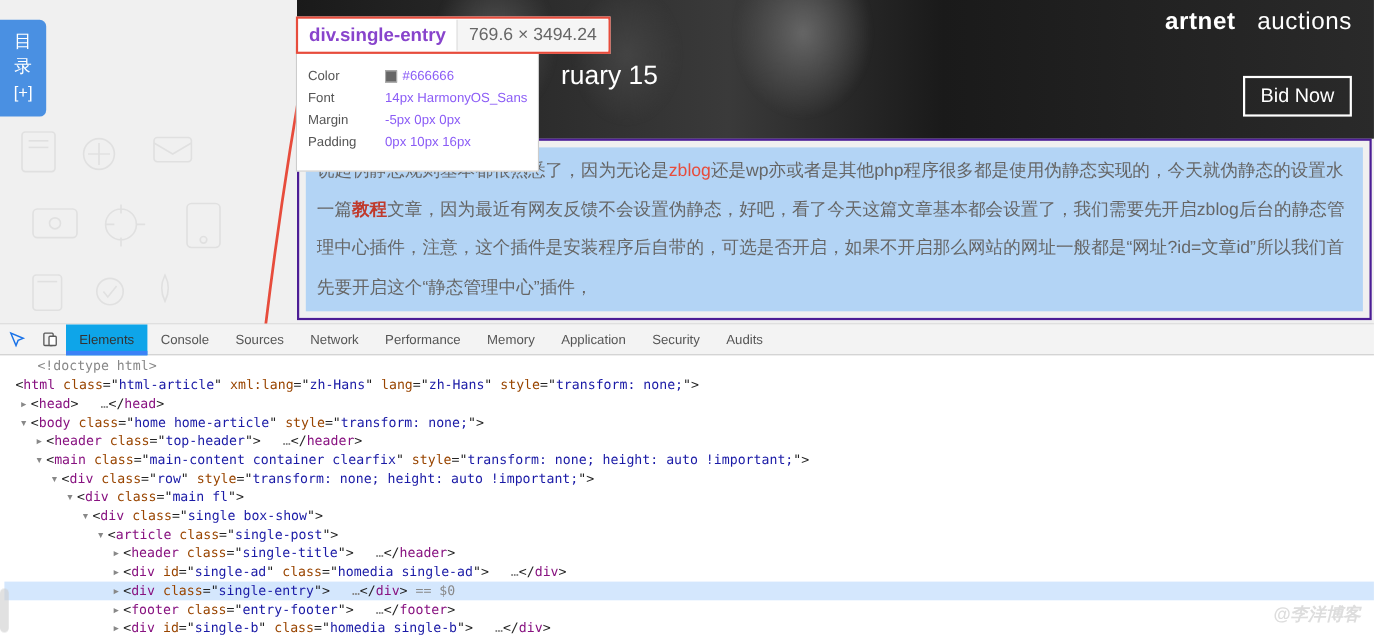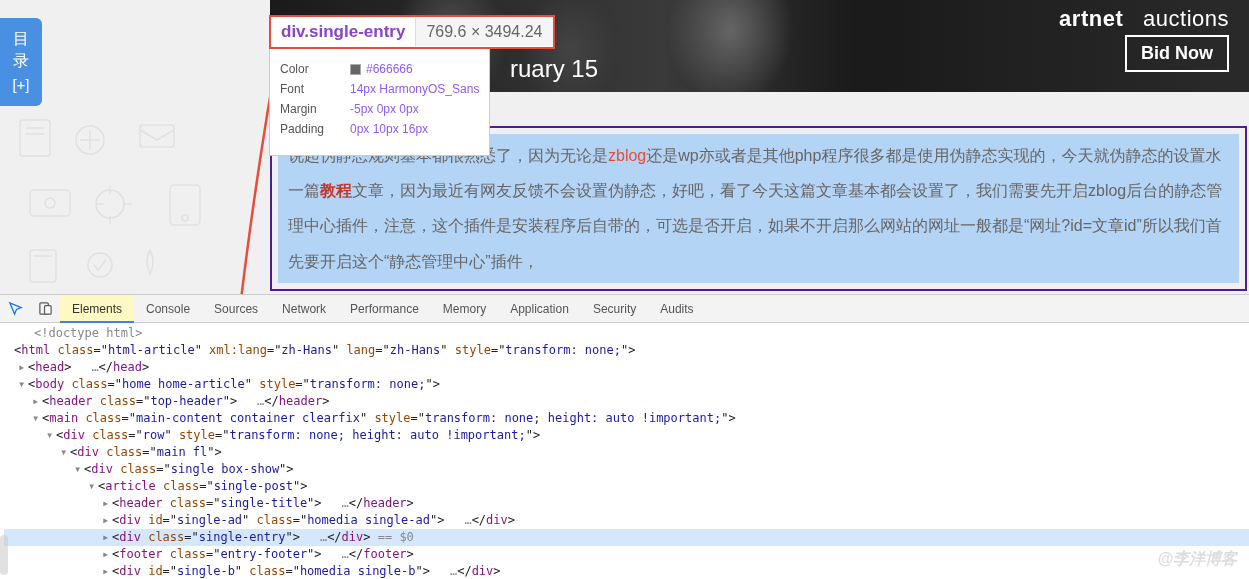--- a/index.html
+++ b/index.html
@@ -10,27 +10,27 @@
 
 
 .bg-icons { position: absolute; left: 0; top: 100px; width: 280px; height: 200px; opacity: 0.08; }
 .bg-icons svg { width: 100%; height: 100%; }
 
 
 .index-tab { position: absolute; left: 0; top: 18px; width: 42px; background: #4a90e2; color: #fff; padding: 10px 0; border-radius: 0 6px 6px 0; text-align: center; font-size: 16px; line-height: 22px; }
 .index-tab .plus { font-size: 15px; margin-top: 2px; }
 
 
-.hero { position: absolute; left: 270px; top: 0; right: 0; height: 92px; background: #2a2a2a; overflow: hidden; }
+.hero { position: absolute; left: 270px; top: 0; right: 0; height: 126px; background: #2a2a2a; overflow: hidden; }
 .hero-bg { position: absolute; inset: 0; background: linear-gradient(90deg, #1a1a1a 0%, #3a3a3a 40%, #1a1a1a 60%, #2a2a2a 100%); }
 .hero-people { position: absolute; left: 60px; top: -20px; width: 600px; height: 160px; background: radial-gradient(ellipse 80px 100px at 120px 60px, #555 0%, transparent 70%), radial-gradient(ellipse 70px 90px at 240px 70px, #444 0%, transparent 70%), radial-gradient(ellipse 90px 110px at 400px 50px, #666 0%, transparent 70%); filter: blur(2px); }
 .hero-brand { position: absolute; right: 20px; top: 6px; color: #fff; font-size: 22px; font-weight: 400; letter-spacing: 0.5px; }
 .hero-brand .a { font-weight: 600; }
 .hero-date { position: absolute; left: 240px; top: 55px; color: #fff; font-size: 24px; font-weight: 400; }
-.hero-btn { position: absolute; right: 20px; bottom: 20px; border: 2px solid #fff; color: #fff; padding: 6px 14px; font-size: 18px; background: transparent; cursor: pointer; font-weight: bold; }
+.hero-btn { position: absolute; right: 20px; bottom: 20px; border: 2px solid #fff; color: #fff; padding: 6px 14px; font-size: 18px; background: transparent; cursor: pointer; }
 
 
 .tooltip-hdr { position: absolute; left: 269px; top: 15px; border: 2px solid #e74c3c; background: #fff; display: flex; align-items: center; z-index: 5; }
 .tooltip-hdr .sel { color: #8844cc; font-weight: 600; padding: 5px 10px; font-size: 17px; }
 .tooltip-hdr .dim { background: #f5f5f5; color: #666; padding: 5px 10px; font-size: 16px; border-left: 1px solid #ddd; }
 .tooltip-body { position: absolute; left: 269px; top: 42px; background: #fff; border: 1px solid #ccc; padding: 16px 10px; font-size: 12px; color: #333; line-height: 20px; z-index: 4; min-width: 220px; }
 .tooltip-body .row { display: flex; }
 .tooltip-body .k { width: 70px; color: #555; }
 .tooltip-body .v { color: #8b5cf6; }
 .tooltip-body .swatch { display: inline-block; width: 11px; height: 11px; background: #666666; border: 1px solid #aaa; margin-right: 5px; vertical-align: middle; }
@@ -43,21 +43,21 @@
 .hl { background: #b3d4f5; font-size: 16px; color: #666; line-height: 2.2; padding: 4px 10px; font-family: "Microsoft YaHei", sans-serif; }
 .hl .link1 { color: #e74c3c; }
 .hl .link2 { color: #c0392b; font-weight: 600; }
 
 
 .devtools { position: absolute; left: 0; top: 294px; right: 0; bottom: 0; border-top: 1px solid #ccc; background: #fff; display: flex; flex-direction: column; }
 .dt-tabs { display: flex; align-items: center; border-bottom: 1px solid #ccc; height: 28px; background: #f3f3f3; }
 .dt-tabs .icon-btn { width: 30px; height: 28px; display: flex; align-items: center; justify-content: center; color: #5a5a5a; cursor: pointer; }
 .dt-tabs .icon-btn.active { color: #1a73e8; }
 .dt-tabs .tab { padding: 0 12px; height: 28px; line-height: 28px; font-size: 12px; color: #555; cursor: pointer; }
-.dt-tabs .tab.active { color: #333; border-bottom: 2px solid #3b82f6; background: #fef9c3; }
+.dt-tabs .tab.active { color: #333; border-bottom: 4px solid #3b82f6; background: #0ea5e9; }
 
 .dt-body { flex: 1; overflow: auto; font-family: Consolas, Menlo, monospace; font-size: 12px; line-height: 17px; padding: 2px 0 2px 4px; color: #222; position: relative; }
 .line { white-space: pre; }
 .i1 { padding-left: 0px; } .i2 { padding-left: 14px; } .i3 { padding-left: 28px; } .i4 { padding-left: 42px; } .i5 { padding-left: 56px; } .i6 { padding-left: 70px; } .i7 { padding-left: 84px; } .i8 { padding-left: 98px; }
 .tw { color: #888; display: inline-block; width: 10px; cursor: pointer; }
 .tag { color: #881280; }
 .attr { color: #994500; }
 .val { color: #1a1aa6; }
 .gray { color: #888; margin-left: 20px; }
 .selline { background: #d4e7fd; }

